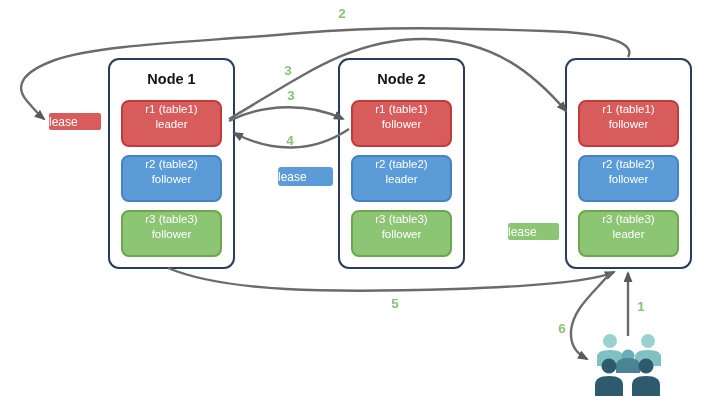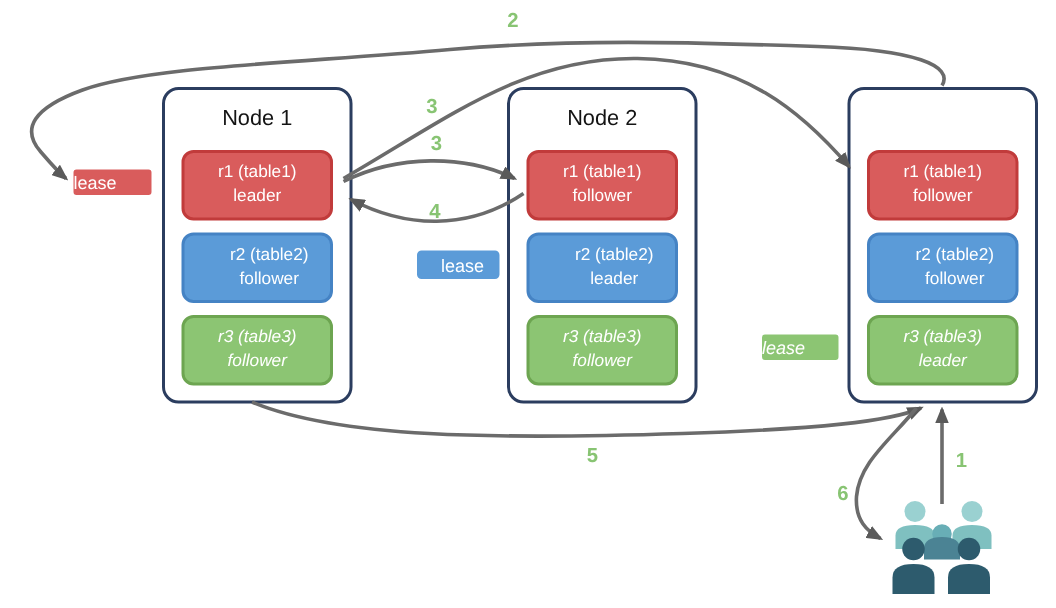--- a/index.html
+++ b/index.html
@@ -8,35 +8,35 @@
     font-family:"Liberation Sans", sans-serif; overflow:hidden;
   }
   
   .node {
     position:absolute; top:58px; width:127px; height:211px;
     background:#fff; border:2px solid var(--node-border);
     border-radius:11px; box-sizing:border-box; z-index:2;
   }
   #node1 { left:108px; } #node2 { left:338px; } #node3 { left:565px; }
   .node-title {
-    text-align:center; font-weight:normal; font-size:14.5px;
+    text-align:center; font-weight:bold; font-size:14.5px;
     color:var(--title-color); margin-top:11px;
   }
   
   .replica {
     position:absolute; left:11px; width:101px; height:47px;
     border-radius:8px; box-sizing:border-box; border:2px solid;
     color:#fff; font-size:11.5px; text-align:center;
-    display:flex; flex-direction:column; justify-content:center;
+    display:flex; flex-direction:column; 
     line-height:1.32; z-index:3;
   }
   .pos-r1 { top:40px; } .pos-r2 { top:95px; } .pos-r3 { top:150px; }
   .red   { background:var(--red-fill);   border-color:var(--red-border); }
-  .blue  { background:var(--blue-fill);  border-color:var(--blue-border);padding-left:16px; }
-  .green { background:var(--green-fill); border-color:var(--green-border);font-style:italic; }
+  .blue  { background:var(--blue-fill);  border-color:var(--blue-border); }
+  .green { background:var(--green-fill); border-color:var(--green-border); }
   
   .lease {
     position:absolute; border-radius:4px; color:#fff; font-size:12px;
     height:21px; line-height:18px; box-sizing:border-box;
     border:2px solid; z-index:2;
   }
   #lease-red   { left:47px;  top:111px; width:56px; }
   #lease-blue  { left:277px; top:166px; width:57px; border-width:1px; line-height:20px; }
   #lease-green { left:506px; top:221px; width:55px; }
   

